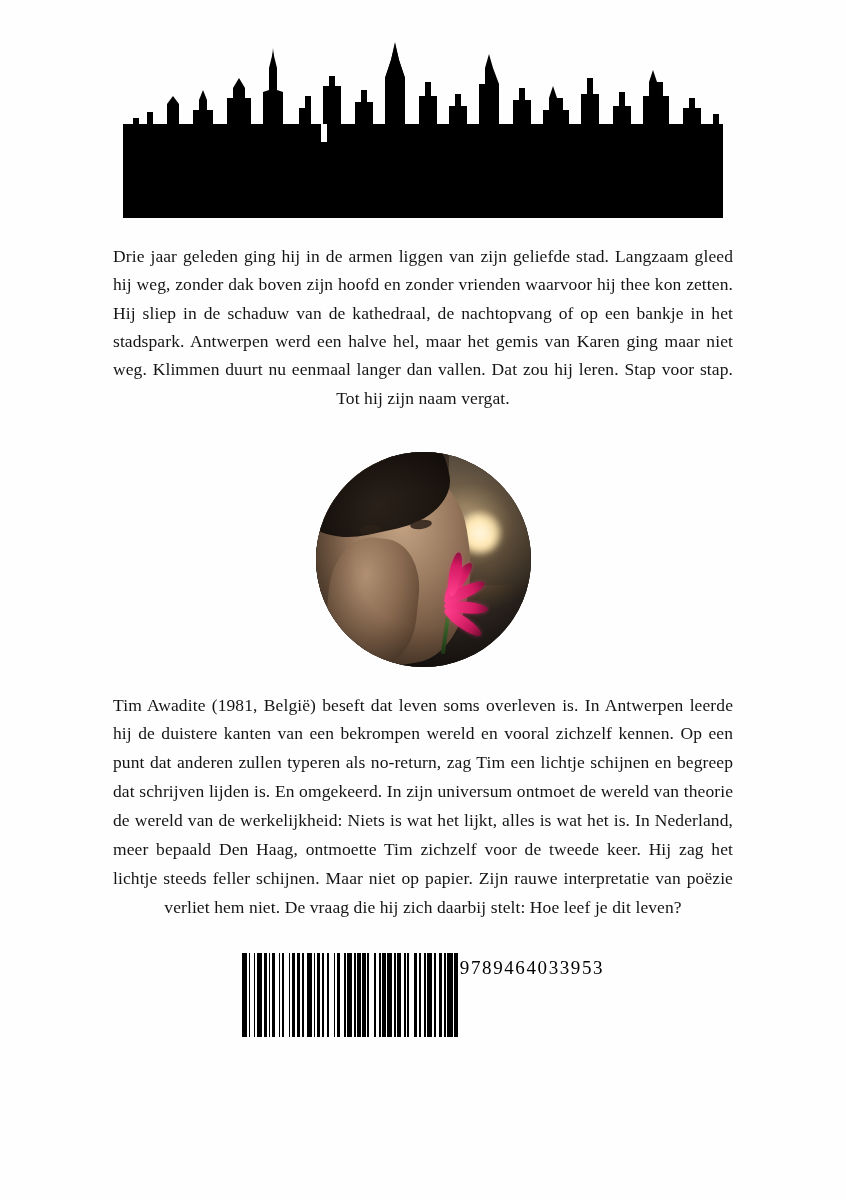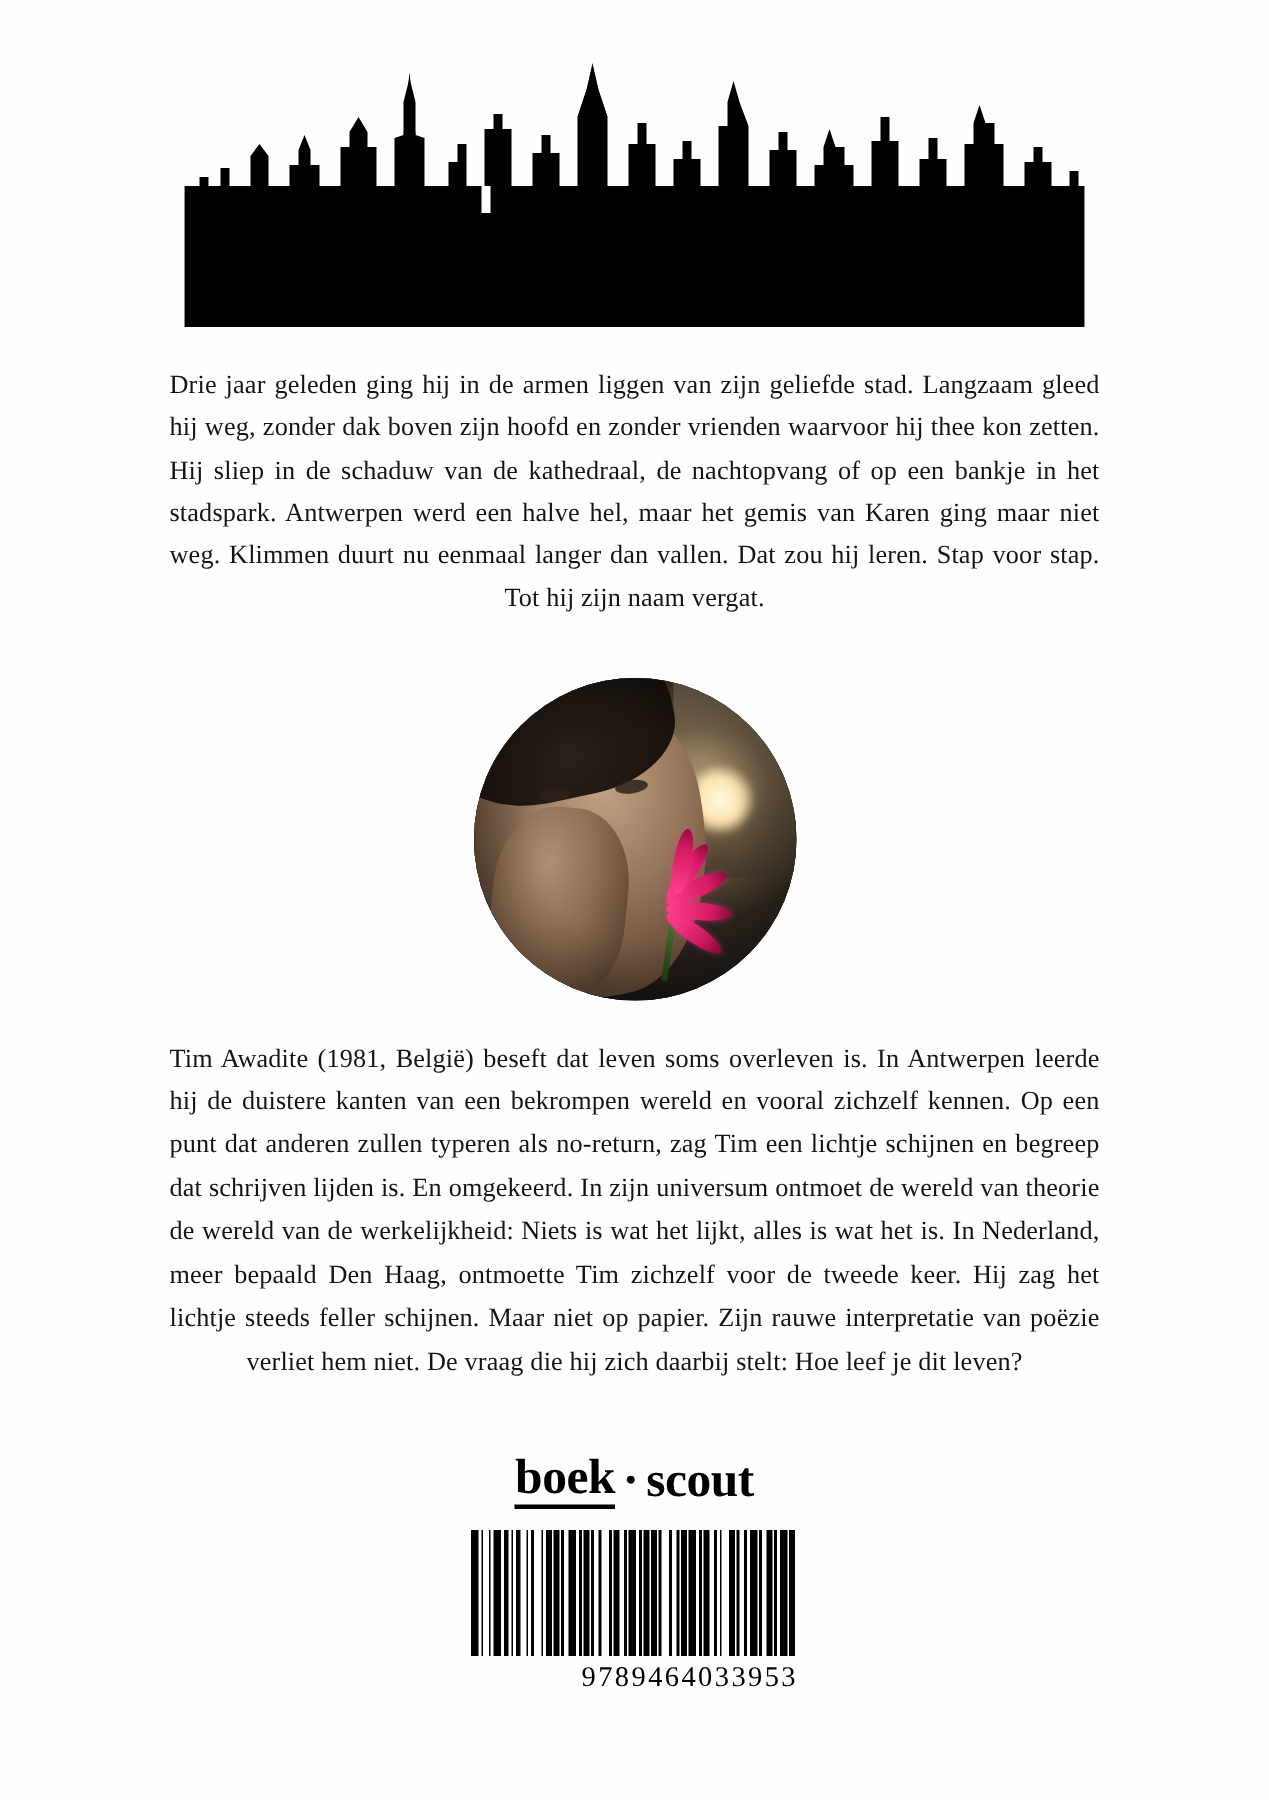--- a/index.html
+++ b/index.html
@@ -179,22 +179,22 @@
     padding: 0 3px;
   }
   .pub-scout {
     font-weight: bold;
   }
 
   
   .barcode-block {
     margin-top: 14px;
     display: flex;
-    flex-direction: column;
-    align-items: flex-end;
+    flex-direction: row;
+    align-items: flex-start;
   }
   .barcode {
     width: 218px;
     height: 84px;
     display: flex;
     align-items: stretch;
     background: #fff;
   }
   .barcode span {
     display: block;
@@ -269,25 +269,20 @@
         <div class="ph-petal" style="left:6px; top:20px; transform:rotate(5deg);"></div>
         <div class="ph-petal" style="left:6px; top:26px; transform:rotate(35deg);"></div>
         <div class="ph-petal" style="left:10px; top:6px; transform:rotate(-80deg);"></div>
       </div>
       <div class="ph-shadow"></div>
     </div>
   </div>
 
   <p class="bio">Tim Awadite (1981, België) beseft dat leven soms overleven is. In Antwerpen leerde hij de duistere kanten van een bekrompen wereld en vooral zichzelf kennen. Op een punt dat anderen zullen typeren als no-return, zag Tim een lichtje schijnen en begreep dat schrijven lijden is. En omgekeerd. In zijn universum ontmoet de wereld van theorie de wereld van de werkelijkheid: Niets is wat het lijkt, alles is wat het is. In Nederland, meer bepaald Den Haag, ontmoette Tim zichzelf voor de tweede keer. Hij zag het lichtje steeds feller schijnen. Maar niet op papier. Zijn rauwe interpretatie van poëzie verliet hem niet. De vraag die hij zich daarbij stelt: Hoe leef je dit leven?</p>
 
-  <div class="publisher">
-    <span class="pub-boek">boek</span>
-    <span class="pub-dot">·</span>
-    <span class="pub-scout">scout</span>
-  </div>
 
   <div class="barcode-block">
     <div class="barcode" id="barcode">
         <span style="width: 5.03077px; background: rgb(0, 0, 0);"></span>
         <span style="width: 1.67692px; background: transparent;"></span>
         <span style="width: 1.67692px; background: rgb(0, 0, 0);"></span>
         <span style="width: 3.35385px; background: transparent;"></span>
         <span style="width: 1.67692px; background: rgb(0, 0, 0);"></span>
         <span style="width: 1.67692px; background: transparent;"></span>
         <span style="width: 5.03077px; background: rgb(0, 0, 0);"></span>

